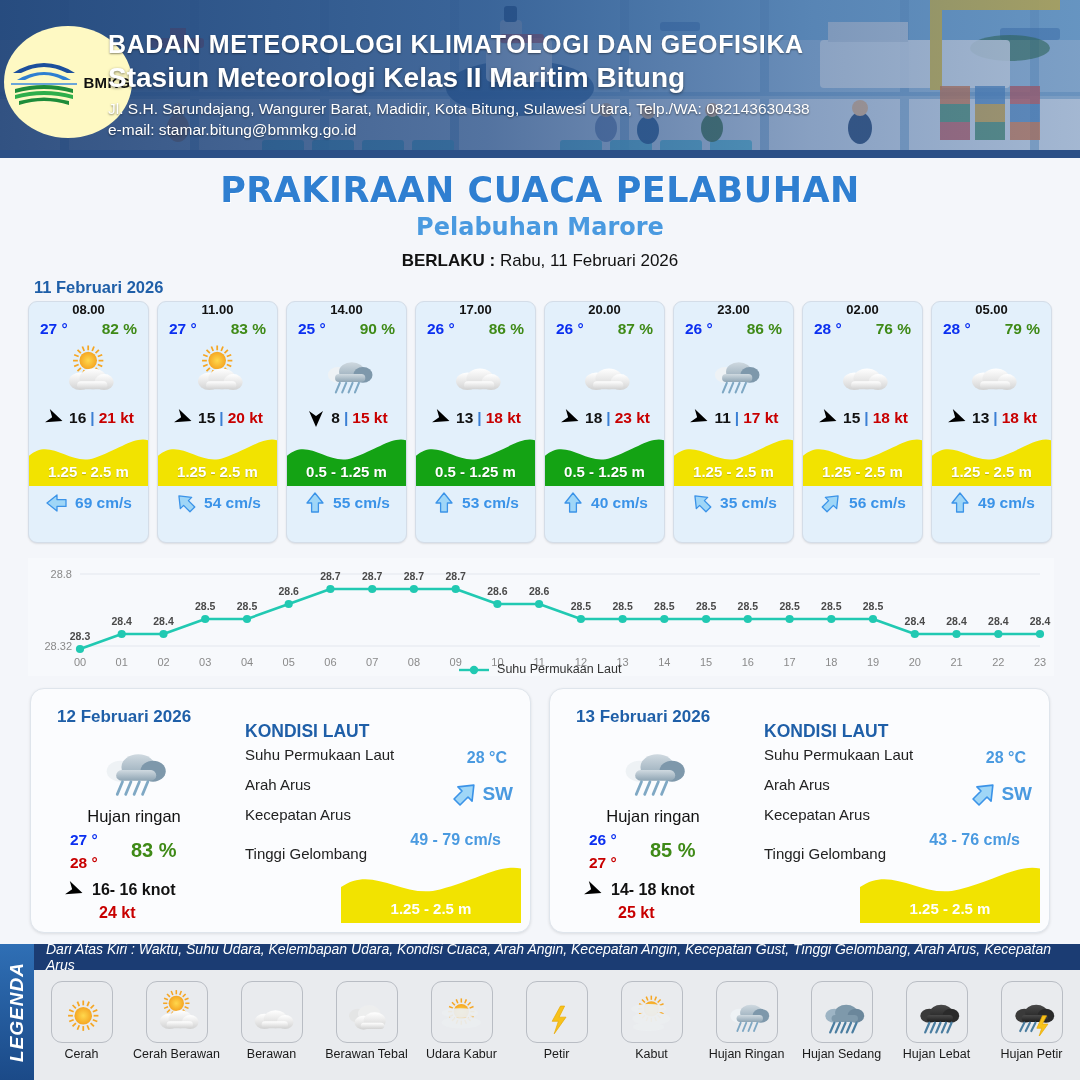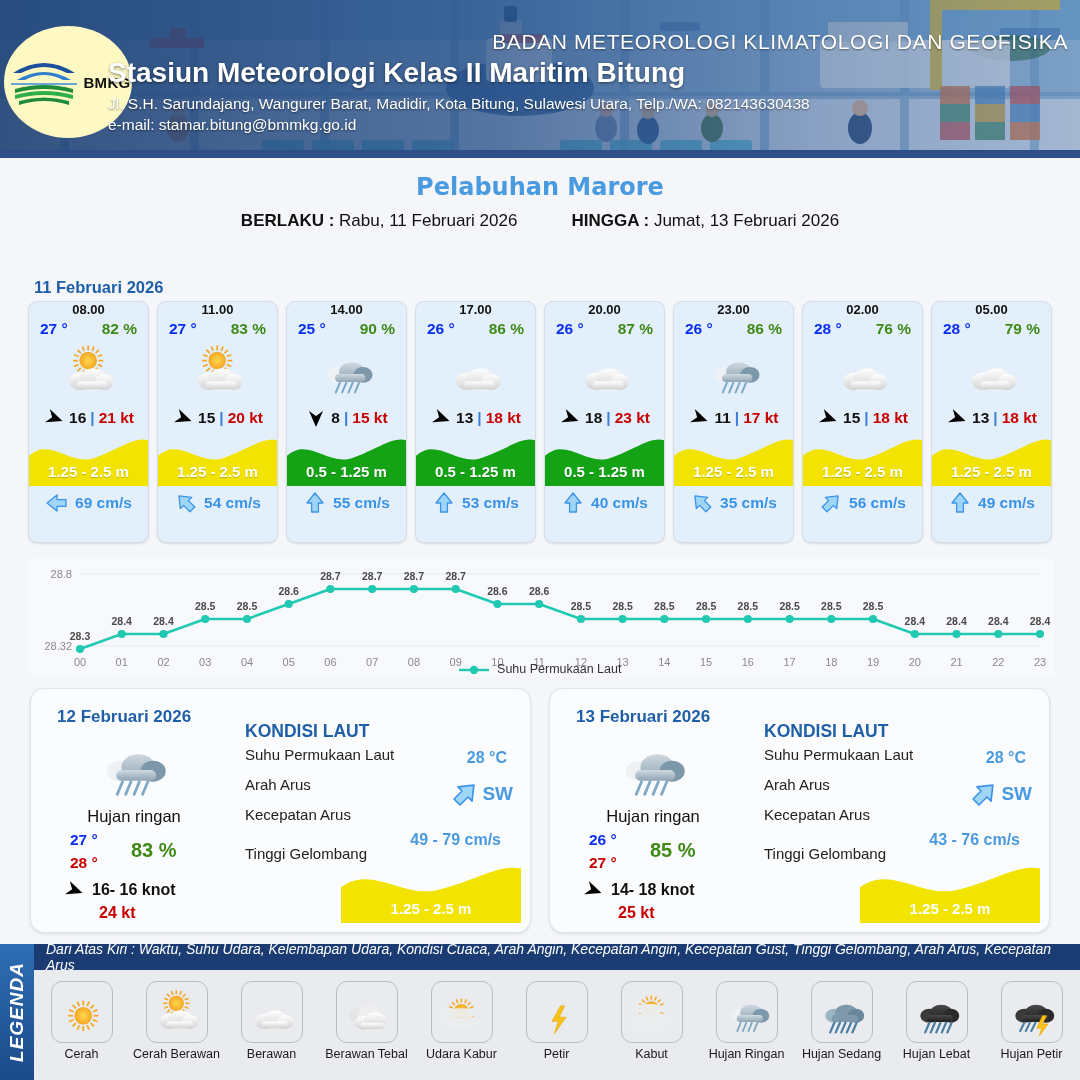--- a/index.html
+++ b/index.html
@@ -20,21 +20,21 @@
     background:linear-gradient(90deg, rgba(27,62,115,.88) 0%, rgba(32,72,130,.72) 45%, rgba(40,80,140,.45) 75%, rgba(45,85,145,.30) 100%);
   }
   .hdr-bottombar{position:absolute;left:0;bottom:0;width:1080px;height:8px;background:#2b4f86;}
   .logo-wrap{
     position:absolute; left:4px; top:26px; width:128px; height:112px;
     background:#fef9c3; border-radius:50%;
     display:flex; flex-direction:row; align-items:center; justify-content:center;
   }
   .logo-txt{font-size:15px;font-weight:bold;color:#111;letter-spacing:.3px;margin-top:1px;}
   .hdr-text{position:absolute; left:108px; top:30px; width:960px; color:#fff;}
-  .hdr-line1{font-size:21px;font-weight:normal;letter-spacing:.6px;text-shadow:0 1px 2px rgba(0,0,0,.45);text-align:right;}
+  .hdr-line1{font-size:25px;font-weight:bold;letter-spacing:.6px;text-shadow:0 1px 2px rgba(0,0,0,.45);}
   .hdr-line2{font-size:28px;font-weight:bold;margin-top:3px;text-shadow:0 1px 3px rgba(0,0,0,.5);}
   .hdr-line3{font-size:15.5px;margin-top:6px;text-shadow:0 1px 2px rgba(0,0,0,.5);}
   .hdr-line4{font-size:15.5px;margin-top:3px;text-shadow:0 1px 2px rgba(0,0,0,.5);}
 
   
   .titlebox{text-align:center;padding-top:12px;}
   .t-main{font-size:35px;font-weight:bold;color:#2f7fd1;letter-spacing:.5px;
     font-family:"DejaVu Sans", sans-serif; text-shadow:1px 1px 0 #fff;}
   .t-sub{font-size:24px;font-weight:bold;color:#4a9ae0;margin-top:3px;
     font-family:"DejaVu Sans", sans-serif;}
@@ -232,29 +232,26 @@
   <div class="hdr-text">
     <div class="hdr-line1">BADAN METEOROLOGI KLIMATOLOGI DAN GEOFISIKA</div>
     <div class="hdr-line2">Stasiun Meteorologi Kelas II Maritim Bitung</div>
     <div class="hdr-line3">Jl. S.H. Sarundajang, Wangurer Barat, Madidir, Kota Bitung, Sulawesi Utara, Telp./WA: 082143630438</div>
     <div class="hdr-line4">e-mail: stamar.bitung@bmmkg.go.id</div>
   </div>
   <div class="hdr-bottombar"></div>
 </div>
 
 <div class="titlebox">
+  <div class="t-main">PRAKIRAAN CUACA PELABUHAN</div>
   <div class="t-sub">Pelabuhan Marore</div>
   <div class="t-range">
     <div>
       <b>BERLAKU :</b>
       <span class="val">Rabu, 11 Februari 2026</span>
-    </div>
-    <div>
-      <b>HINGGA :</b>
-      <span class="val">Jumat, 13 Februari 2026</span>
     </div>
   </div>
 </div>
 
 <div class="daylabel">11 Februari 2026</div>
 
 <div class="cards" id="cards">
     <div class="card">
       <div class="c-time">08.00</div>
     <div class="c-th">

